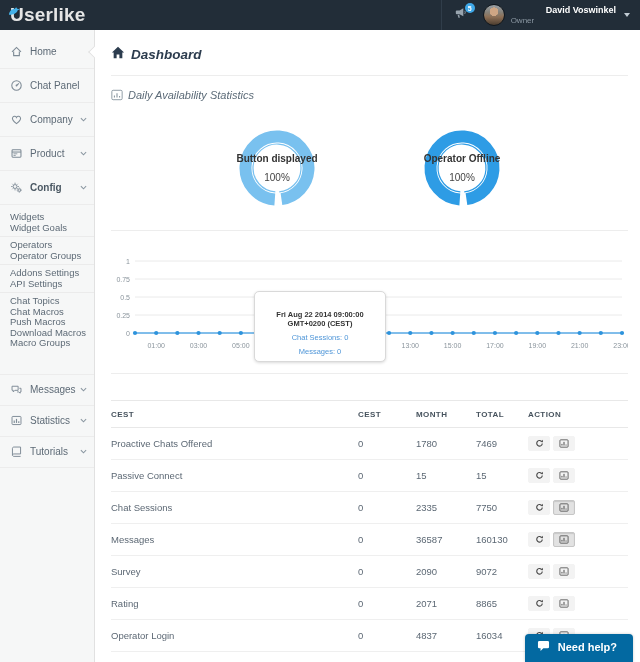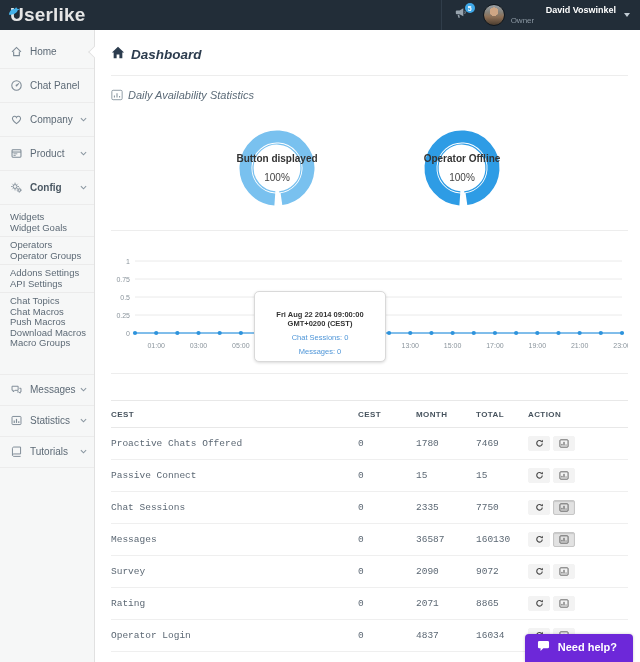--- a/index.html
+++ b/index.html
@@ -56,27 +56,27 @@
 
   
   .chart-wrap { position:relative; margin-top:16px; }
   .chart-tooltip { position:absolute; left:143px; top:44px; width:132px; background:#fff; border:1px solid #d9d9d9; border-radius:5px; box-shadow:0 1px 3px rgba(0,0,0,.15); padding:18px 5px 5px; text-align:center; z-index:5; }
   .tt-title { font-size:7.5px; font-weight:bold; color:#333; }
   .tt-line { font-size:7.5px; color:#4f96d8; margin-top:5px; }
 
   
   table.stats { width:100%; border-collapse:collapse; margin-top:26px; }
   table.stats th { text-align:left; font-size:8px; color:#47535e; font-weight:bold; letter-spacing:.4px; padding:9px 0 8px; border-top:1px solid #e8e8e8; border-bottom:1px solid #e8e8e8; }
-  table.stats td { font-size:9.5px; color:#5c6874; padding:8px 0; border-bottom:1px solid #efefef;font-family:Liberation Mono, monospace; }
+  table.stats td { font-size:9.5px; color:#5c6874; padding:8px 0; border-bottom:1px solid #efefef; }
   .btn { display:inline-flex; align-items:center; justify-content:center; width:22px; height:15px; background:#f3f3f3; border:1px solid #f3f3f3; border-radius:2px; margin-right:3px; cursor:pointer; vertical-align:middle; }
   .btn svg { display:block; }
   .btn.active { background:#e2e2e2; border-color:#c6c6c6; box-shadow:inset 0 1px 1px rgba(0,0,0,.12); }
 
   
-  .help-btn { position:absolute; right:7px; bottom:0; background:#6d28d9; color:#fff; font-weight:bold; font-size:11px; padding:6px 16px 8px 12px; border-radius:4px 4px 0 0; display:flex; align-items:center; gap:8px; cursor:pointer; z-index:40; box-shadow:0 0 3px rgba(0,0,0,.2); }
+  .help-btn { position:absolute; right:7px; bottom:0; background:#0369a1; color:#fff; font-weight:bold; font-size:11px; padding:6px 16px 8px 12px; border-radius:4px 4px 0 0; display:flex; align-items:center; gap:8px; cursor:pointer; z-index:40; box-shadow:0 0 3px rgba(0,0,0,.2); }
 </style>
 </head>
 <body>
 
 <div class="header">
   <div class="logo">
     <span class="bird">
       <svg width="13" height="10" viewBox="0 0 14 10">
           <path d="M1 9 C1.5 5 4 2.6 7.3 2.6 L8.8 1 L9.9 2.7 L13 3.1 L10.4 4.3 C9.8 7 6.6 9 3.2 9 Z" fill="#45b1e8"></path>
         </svg>

